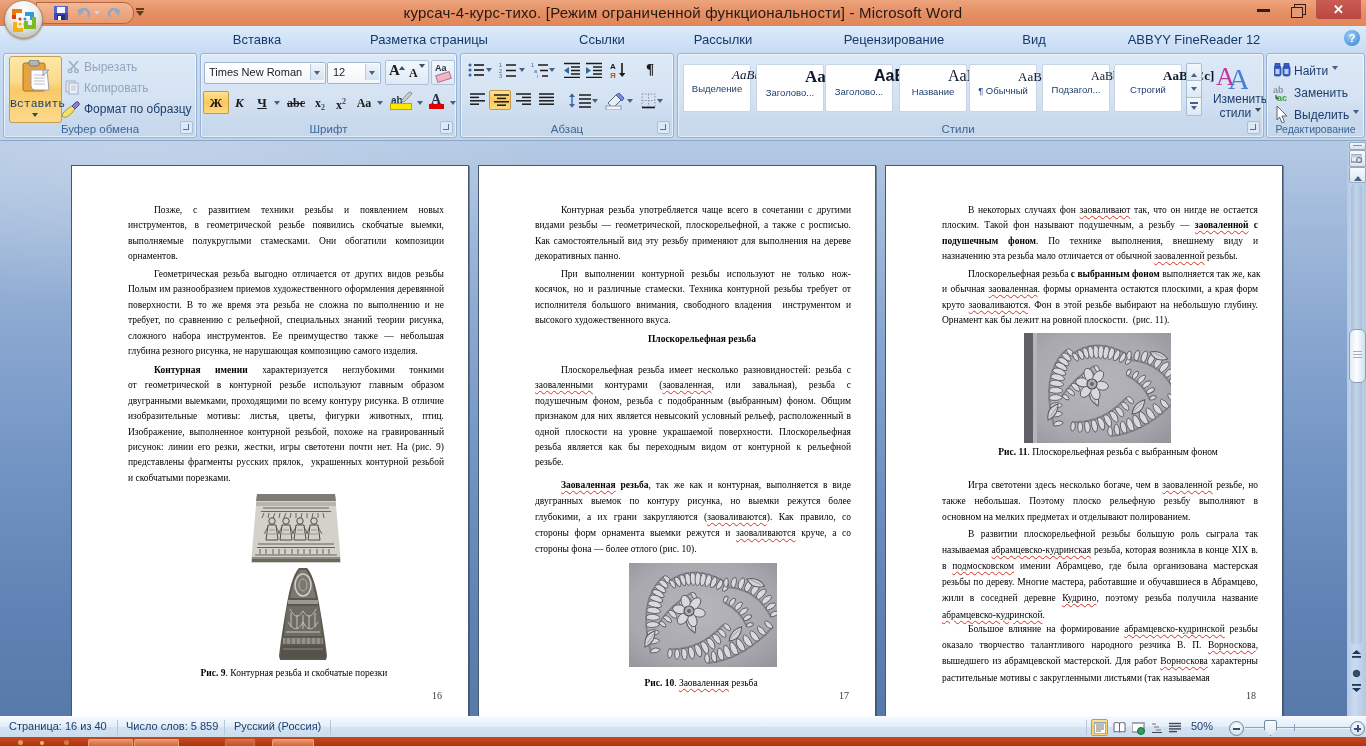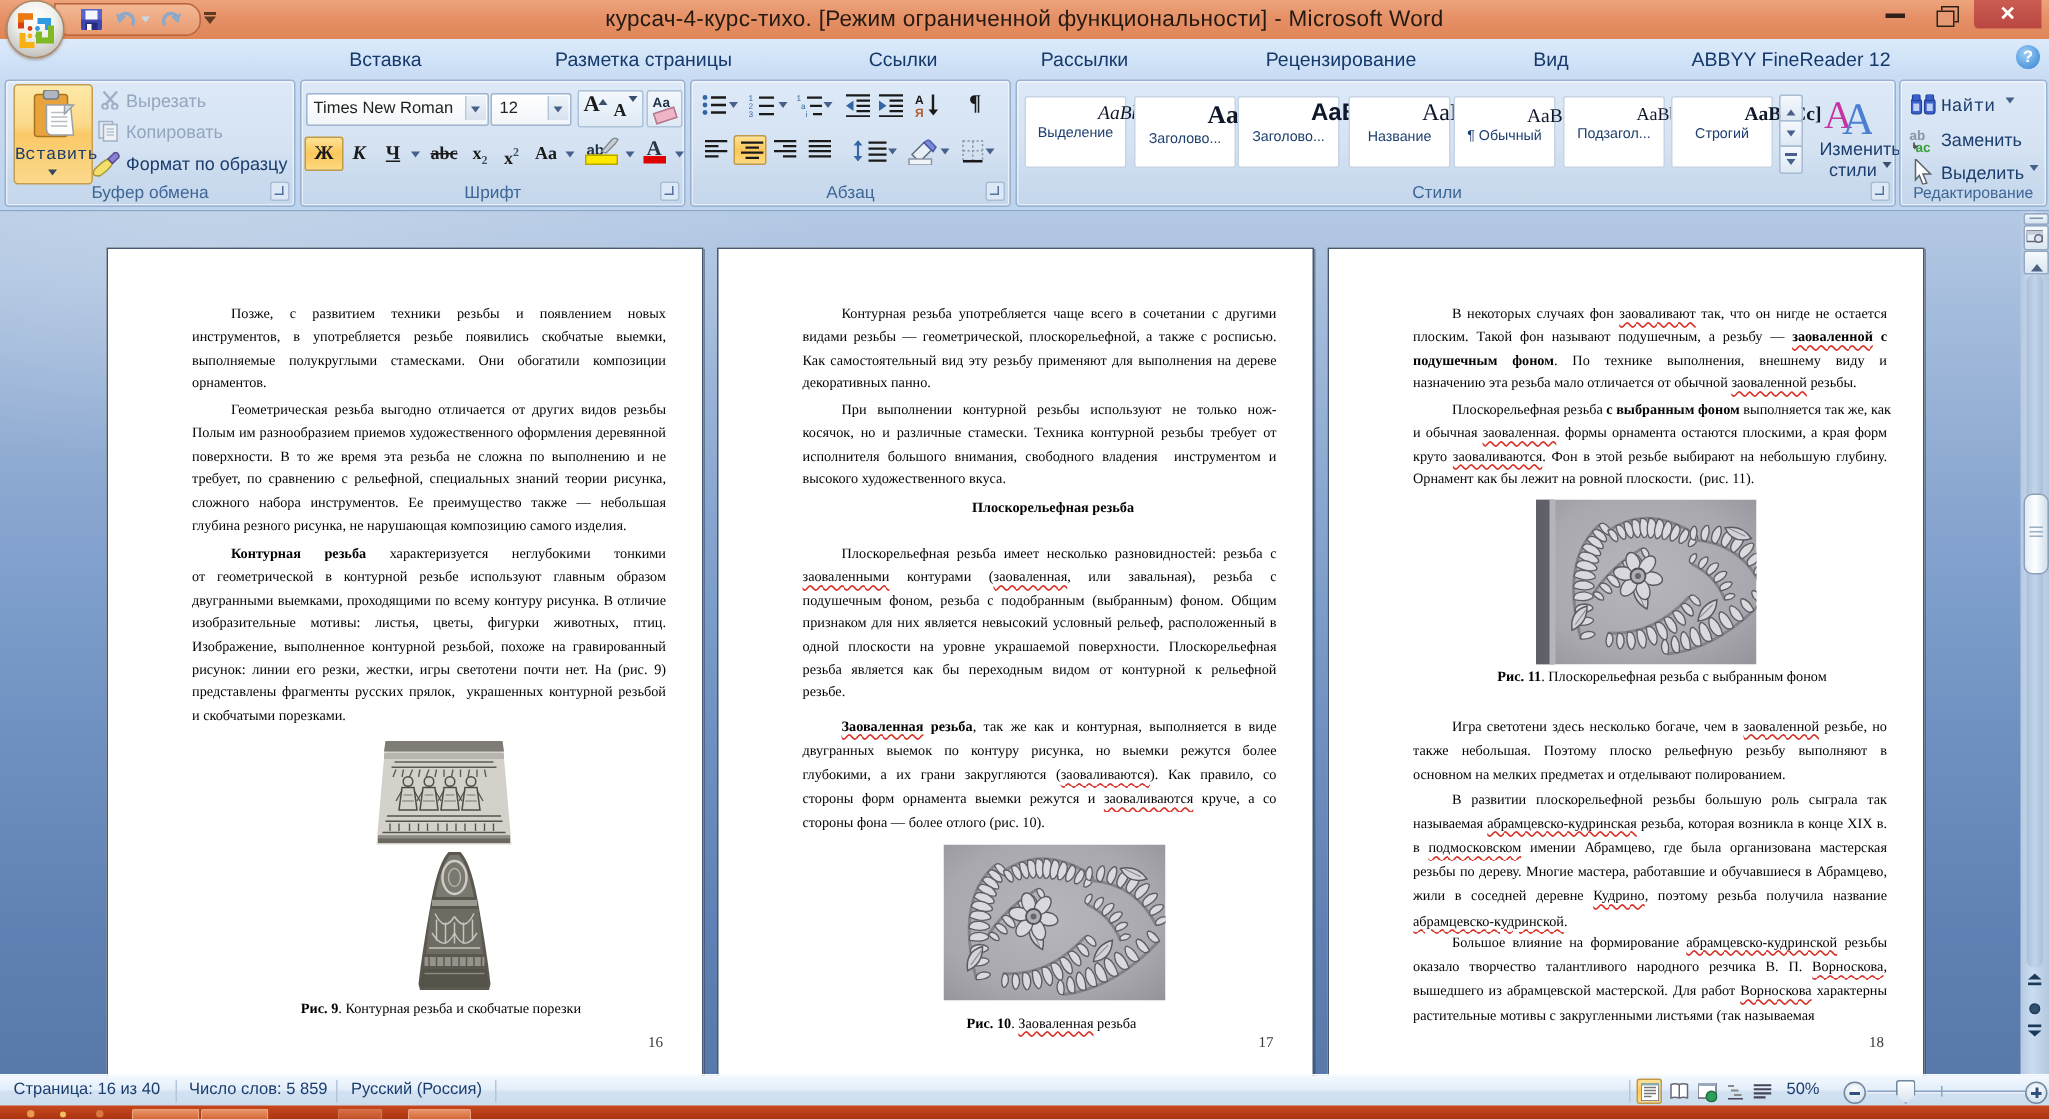--- a/index.html
+++ b/index.html
@@ -421,54 +421,54 @@
       <svg style="position:absolute;left:7px;top:9px;" width="17" height="15" viewBox="0 0 17 15">
         <g fill="#3a5fd0" stroke="#24418f" stroke-width=".8">
           <rect x="0" y="3" width="7" height="10" rx="2"></rect>
           <rect x="9" y="3" width="7" height="10" rx="2"></rect>
           <rect x="1" y="0" width="5" height="4" rx="1"></rect>
           <rect x="10" y="0" width="5" height="4" rx="1"></rect>
         </g>
         <rect x="1.5" y="6" width="4" height="5" fill="#bcd0f8"></rect>
         <rect x="10.5" y="6" width="4" height="5" fill="#bcd0f8"></rect>
       </svg>
-      <div class="btntxt" style="position:absolute;left:27px;top:10px;font-family:Liberation Mono, monospace;">Найти <span class="dar" style="position:static;display:inline-block;vertical-align:2px;"></span></div>
+      <div class="btntxt" style="position:absolute;left:27px;top:10px;">Найти <span class="dar" style="position:static;display:inline-block;vertical-align:2px;"></span></div>
       <svg style="position:absolute;left:6px;top:31px;" width="18" height="17" viewBox="0 0 18 17">
         <text x="0" y="8" font-size="9" font-weight="bold" fill="#8a96a4" font-family="Liberation Sans">ab</text>
         <text x="4" y="16" font-size="9" font-weight="bold" fill="#3aa23a" font-family="Liberation Sans">ac</text>
         <path d="M3,10 v3 h2" fill="none" stroke="#555" stroke-width="1.2"></path>
         <path d="M4,13.5 l3,-1.8 v3.6 Z" fill="#555" transform="rotate(180 5 13.2)"></path>
       </svg>
       <div class="btntxt" style="position:absolute;left:27px;top:32px;">Заменить</div>
       <svg style="position:absolute;left:8px;top:52px;" width="14" height="17" viewBox="0 0 14 17">
         <path d="M2,0 L12,10 L7,10 L9.5,16 L7,17 L4.5,11 L2,14 Z" fill="#fff" stroke="#5a646e" stroke-width="1"></path>
       </svg>
       <div class="btntxt" style="position:absolute;left:27px;top:54px;">Выделить <span class="dar" style="position:static;display:inline-block;vertical-align:2px;"></span></div>
       <div class="glabel" style="font-size:10.5px;">Редактирование</div>
     </div>
   </div>
 
   <div id="docarea">
     <div class="pg" id="p1">
       <div class="tx" style="top:37px;">
         <div class="j i">Позже, с развитием техники резьбы и появлением новых</div>
-        <div class="j">инструментов, в употребляется резьбе появились скобчатые выемки,</div>
+        <div class="j">инструментов, в геометрической резьбе появились скобчатые выемки,</div>
         <div class="j">выполняемые полукруглыми стамесками. Они обогатили композиции</div>
         <div>орнаментов.</div>
       </div>
       <div class="tx" style="top:101px;">
         <div class="j i">Геометрическая резьба выгодно отличается от других видов резьбы</div>
         <div class="j">Полым им разнообразием приемов художественного оформления деревянной</div>
         <div class="j">поверхности. В то же время эта резьба не сложна по выполнению и не</div>
         <div class="j">требует, по сравнению с рельефной, специальных знаний теории рисунка,</div>
         <div class="j">сложного набора инструментов. Ее преимущество также — небольшая</div>
         <div>глубина резного рисунка, не нарушающая композицию самого изделия.</div>
       </div>
       <div class="tx" style="top:197px;">
-        <div class="j i"><b>Контурная резьба</b> характеризуется неглубокими тонкими</div>
+        <div class="j i"><b>Контурная имении</b> характеризуется неглубокими тонкими</div>
         <div class="j">от геометрической в контурной резьбе используют главным образом</div>
         <div class="j">двугранными выемками, проходящими по всему контуру рисунка. В отличие</div>
         <div class="j">изобразительные мотивы: листья, цветы, фигурки животных, птиц.</div>
         <div class="j">Изображение, выполненное контурной резьбой, похоже на гравированный</div>
         <div class="j">рисунок: линии его резки, жестки, игры светотени почти нет. На (рис. 9)</div>
         <div class="j">представлены фрагменты русских прялок,&nbsp; украшенных контурной резьбой</div>
         <div>и скобчатыми порезками.</div>
       </div>
       <svg style="position:absolute;left:178px;top:328px;" width="92" height="72" viewBox="0 0 92 72">
           <polygon points="7,0 85,0 91,69 1,69" fill="#d4d1cb"></polygon>

